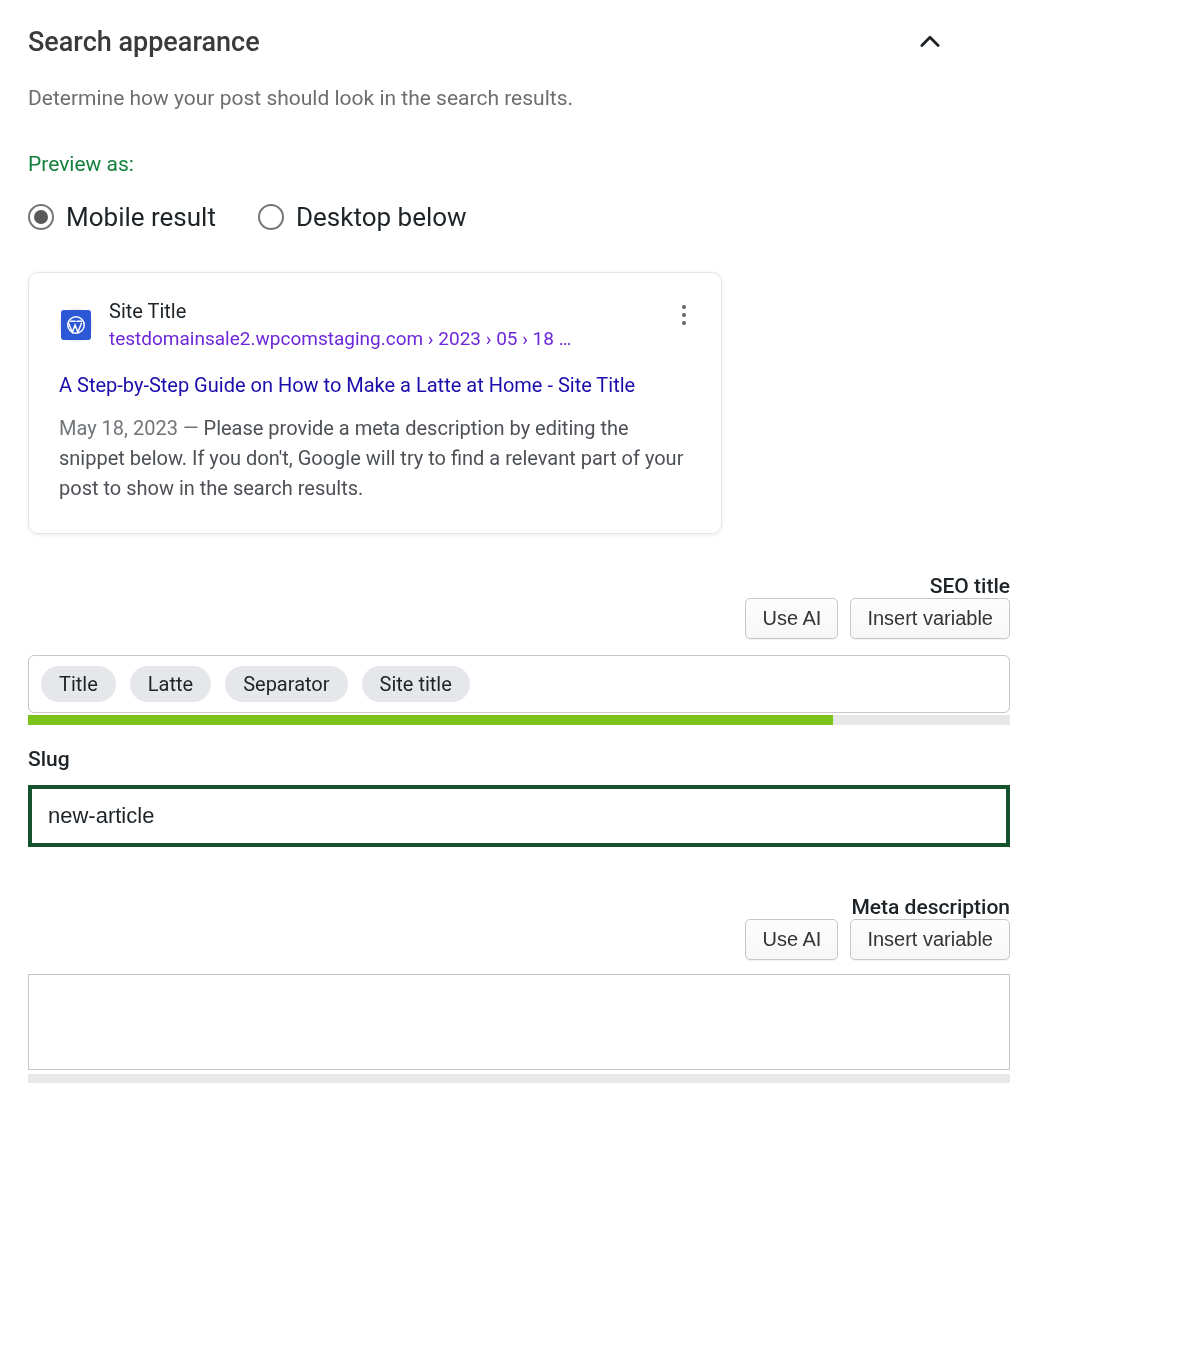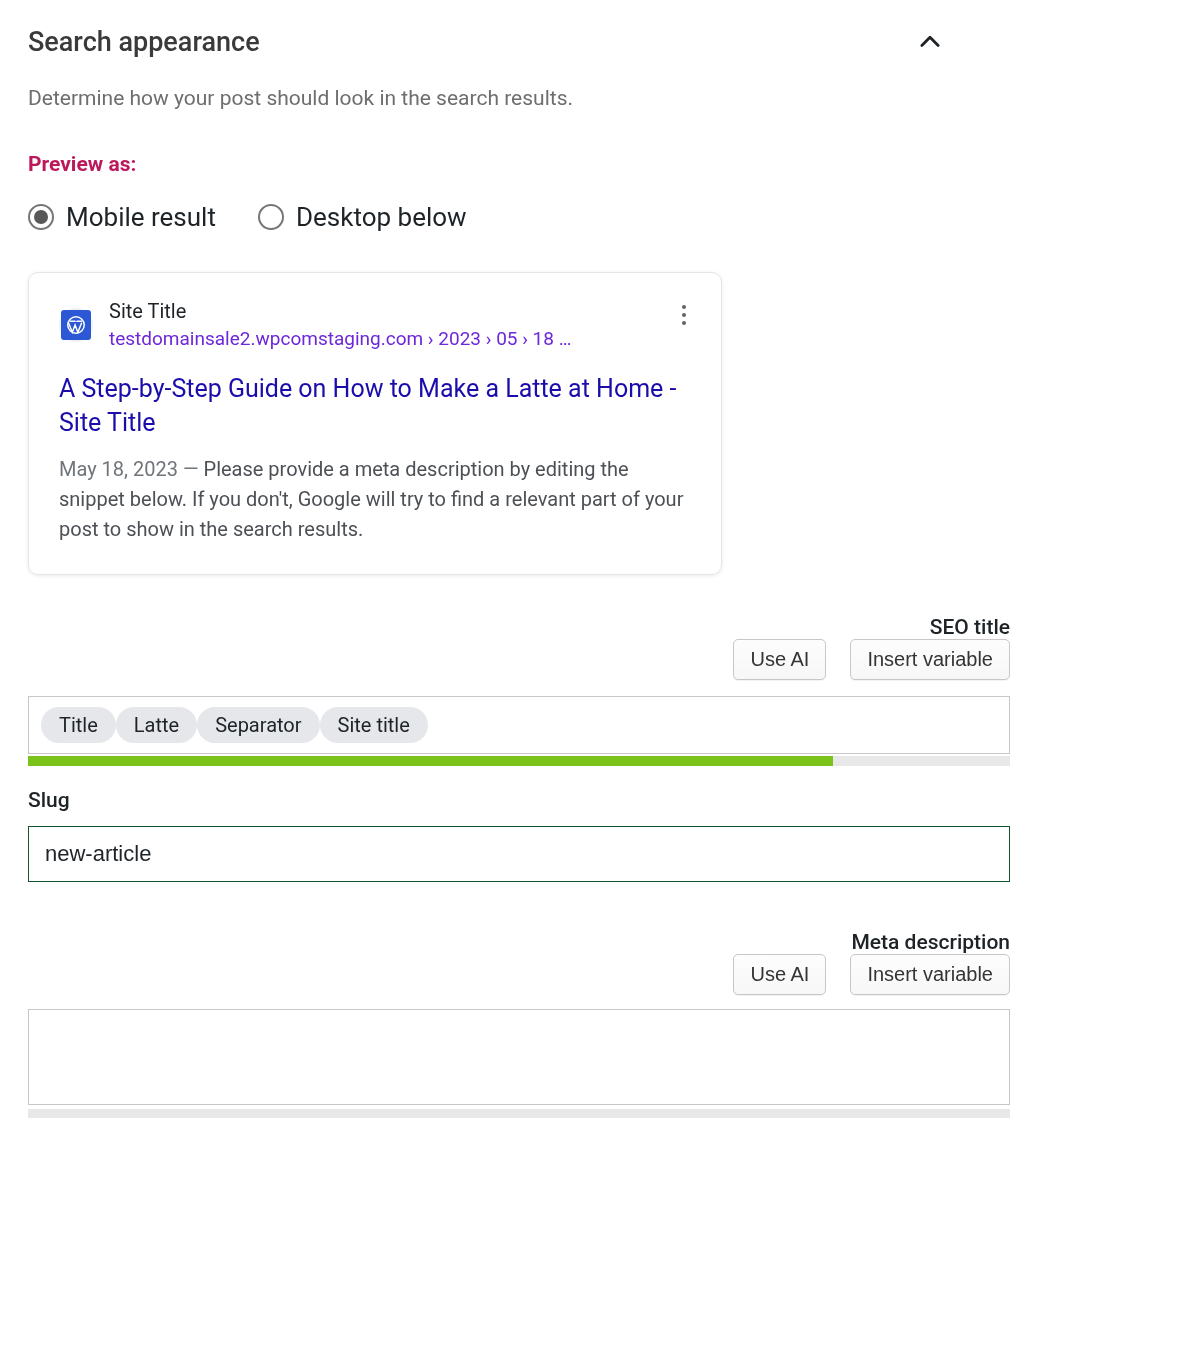--- a/index.html
+++ b/index.html
@@ -2,54 +2,54 @@
 <html><head>
 <meta charset="utf-8">
 <style>
   * { box-sizing: border-box; margin: 0; padding: 0; }
   html, body { background: #fff; font-family: -apple-system, BlinkMacSystemFont, "Segoe UI", Roboto, Helvetica, Arial, sans-serif; color: #1d2327; }
   .panel { padding: 26px 28px 10px 28px; width: 972px; }
   .panel-header { display: flex; align-items: center; justify-content: space-between; }
   .panel-title { font-size: 27px; font-weight: 500; color: #3a3a3a; }
   .chevron-up { width: 28px; height: 28px; display:flex; align-items:center; justify-content:center; color:#1d2327; cursor:pointer; }
   .subtitle { font-size: 21px; color: #6e6e6e; margin-top: 28px; }
-  .preview-label { font-size: 21px; font-weight: 700; color: #be185d; margin-top: 42px; }
+  .preview-label { font-size: 21px; font-weight: 400; color: #15803d; margin-top: 42px; }
   .radio-row { display:flex; gap: 42px; margin-top: 26px; align-items:center; }
   .radio-item { display:flex; align-items:center; gap: 12px; cursor:pointer; }
   .radio { width: 26px; height: 26px; border: 2px solid #767676; border-radius: 50%; position:relative; background:#fff; flex-shrink:0; }
   .radio.selected::after { content:""; position:absolute; left:50%; top:50%; width:14px; height:14px; background:#595959; border-radius:50%; transform:translate(-50%,-50%); }
   .radio-text { font-size: 26px; color:#1d2327; }
 
   .preview-card { width: 694px; border: 1px solid #e5e5e5; border-radius: 10px; box-shadow: 0 1px 4px rgba(0,0,0,0.08); padding: 26px 30px 30px 30px; margin-top: 40px; }
   .preview-top { display:flex; align-items:flex-start; justify-content:space-between; }
   .preview-top-left { display:flex; gap: 16px; align-items:center; }
   .favicon { width: 34px; height: 34px; border-radius: 50%; background:#f1f1f1; display:flex; align-items:center; justify-content:center; flex-shrink:0; }
   .favicon-inner { width: 30px; height: 30px; background:#2c58d6; border-radius: 3px; display:flex; align-items:center; justify-content:center; }
   .favicon-inner svg { width: 22px; height: 22px; }
   .preview-site-block { display:flex; flex-direction:column; gap:4px; }
   .preview-site-title { font-size: 20px; color:#1d2327; }
   .preview-url { font-size: 19px; color:#6d28d9; white-space:nowrap; overflow:hidden; text-overflow:ellipsis; max-width: 520px; }
   .kebab { color:#5f6368; cursor:pointer; padding: 4px; }
   .kebab svg { width: 6px; height: 24px; }
-  .preview-title-link { color:#1a0dab; font-size: 25px; line-height: 1.35; margin-top: 22px; cursor:pointer; }
+  .preview-title-link { color:#1a0dab; font-size: 20px; line-height: 1.35; margin-top: 22px; cursor:pointer; }
   .preview-desc-row { font-size: 20px; color:#4d5156; margin-top: 14px; line-height: 1.5; }
   .preview-date { color:#70757a;text-align:right; }
   .preview-dash { color:#70757a; }
   .preview-desc { color:#4d5156; }
 
   .field-block { margin-top: 40px; }
   .field-header { display:flex; align-items:end; justify-content:space-between;flex-direction:column; }
   .field-label { font-size: 21px; font-weight: 500; color:#1d2327; }
-  .btn-row { display:flex; gap: 24px; justify-content: flex-end; }
+  .btn-row { display:flex; gap: 12px; justify-content: flex-end; }
   .btn { font-size: 20px; color:#343434; background: linear-gradient(#fdfdfd,#f7f7f7); border:1px solid #c7c7c7; border-radius: 5px; padding: 8px 16px; cursor:pointer; box-shadow: 0 1px 0 rgba(0,0,0,0.05); }
-  .token-input { border:1px solid #c7c7c7; border-radius: 0; padding: 10px 12px; margin-top: 16px; display:flex; align-items:center; min-height: 58px; flex-wrap:wrap; }
+  .token-input { border:1px solid #c7c7c7; border-radius: 6px; padding: 10px 12px; margin-top: 16px; display:flex; gap: 14px; align-items:center; min-height: 58px; flex-wrap:wrap; }
   .token { background:#e5e7eb; color:#1d2327; font-size: 20px; border-radius: 999px; padding: 6px 18px; white-space:nowrap; }
   .progress { height: 10px; background:#e8e8e8; margin-top: 2px; position:relative; }
   .progress-fill { position:absolute; left:0; top:0; bottom:0; background:#7bc31b; }
-  .text-input { border:1px solid #14532d; width:100%; font-size:22px; padding: 14px 16px; margin-top: 14px; color:#1d2327; background:#fff; }
+  .text-input { border:4px solid #14532d; width:100%; font-size:22px; padding: 14px 16px; margin-top: 14px; color:#1d2327; background:#fff; }
   .textarea { border:1px solid #c7c7c7; width:100%; min-height: 96px; margin-top: 14px; padding: 12px 14px; font-size:20px; background:#fff; resize: vertical; }
   .thin-bar { height: 9px; background:#e8e8e8; margin-top: 4px; }
   .form-col { width: 982px; }
 </style>
 </head>
 <body>
 
 <div class="panel">
 
   <div class="panel-header">

